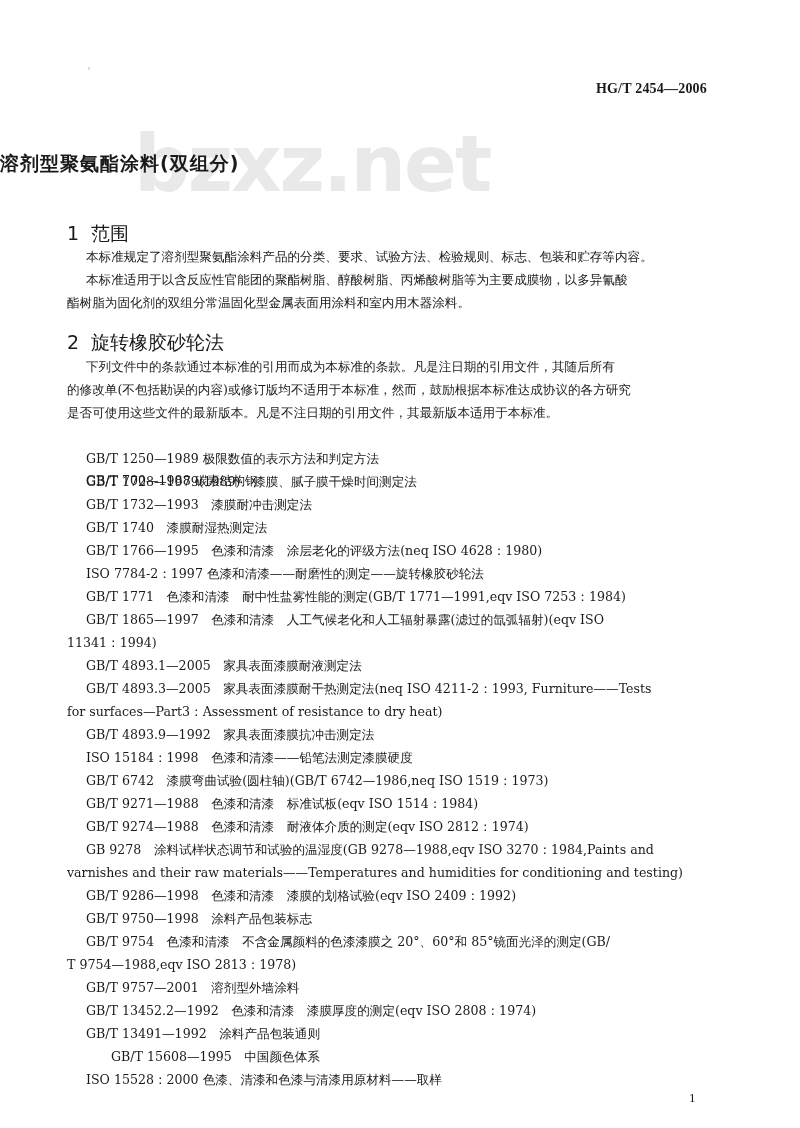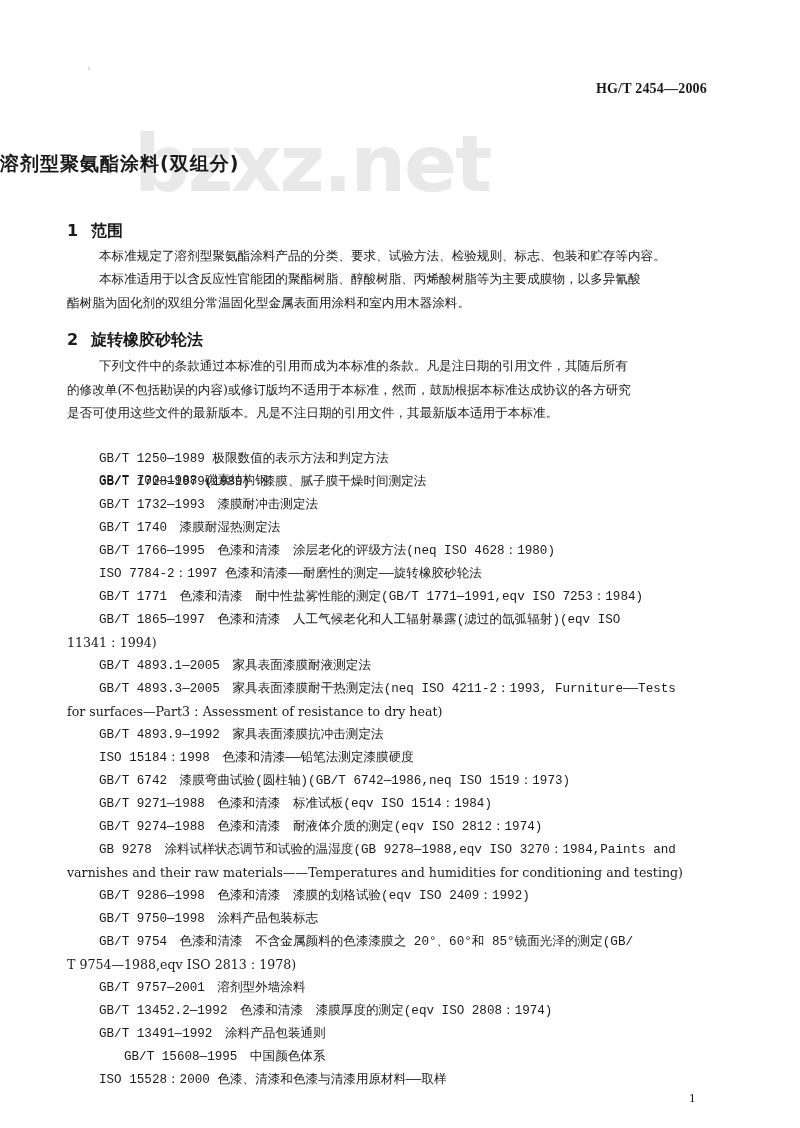--- a/index.html
+++ b/index.html
@@ -16,24 +16,24 @@
       font-family: "DejaVu Sans", sans-serif; font-weight: bold; font-size: 78px; line-height: 60px;
       color: #e9e9e9; letter-spacing: -2px; z-index: 0; white-space: nowrap;
       left: 134px;
     }
     .title {
       position: absolute; left: 0; width: 633px; top: 151px; 
       font-family: "DejaVu Sans", sans-serif; font-weight: bold; font-size: 19px; z-index: 1;
       letter-spacing: 1px;
     }
     .content { position: absolute; left: 67px; top: 0; width: 646px; font-size: 12.6px; z-index: 1; }
-    .h { position: absolute; font-family: "DejaVu Sans", sans-serif; font-weight: bold; font-size: 16px; }
+    .h { position: absolute; font-family: "DejaVu Sans", sans-serif; font-weight: normal; font-size: 19px; }
     .h .num { display: inline-block; width: 24px; }
     .line { position: absolute; white-space: nowrap; line-height: 18px; }
-    .ind { left: 32px; font-family: Liberation Mono, monospace; }
+    .ind { left: 19px; }
     .flush { left: 0; }
     .page-num { position: absolute; left: 689px; top: 1056px; font-family: "Liberation Serif", serif; font-size: 13px; }
     .tick { position: absolute; left: 88px; top: 67px; width: 2px; height: 3px; background: #ddd; }
   </style>
 </head>
 <body>
 
 <div class="tick"></div>
 
 <div class="std-code">HG/T 2454—2006</div>

